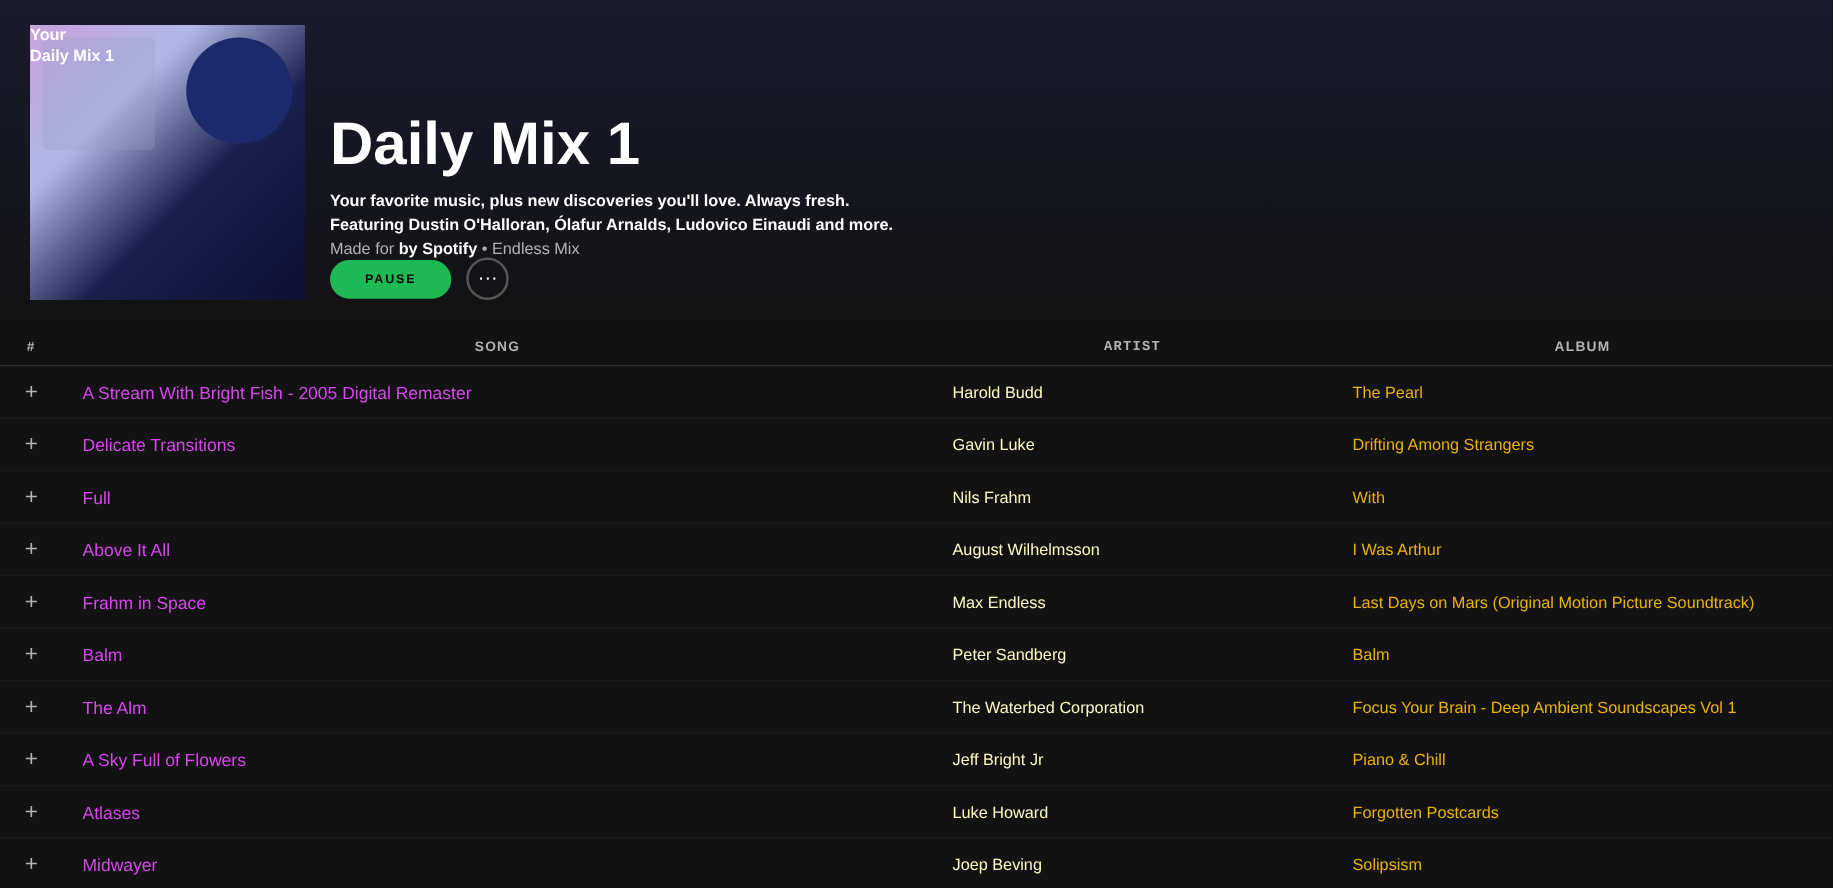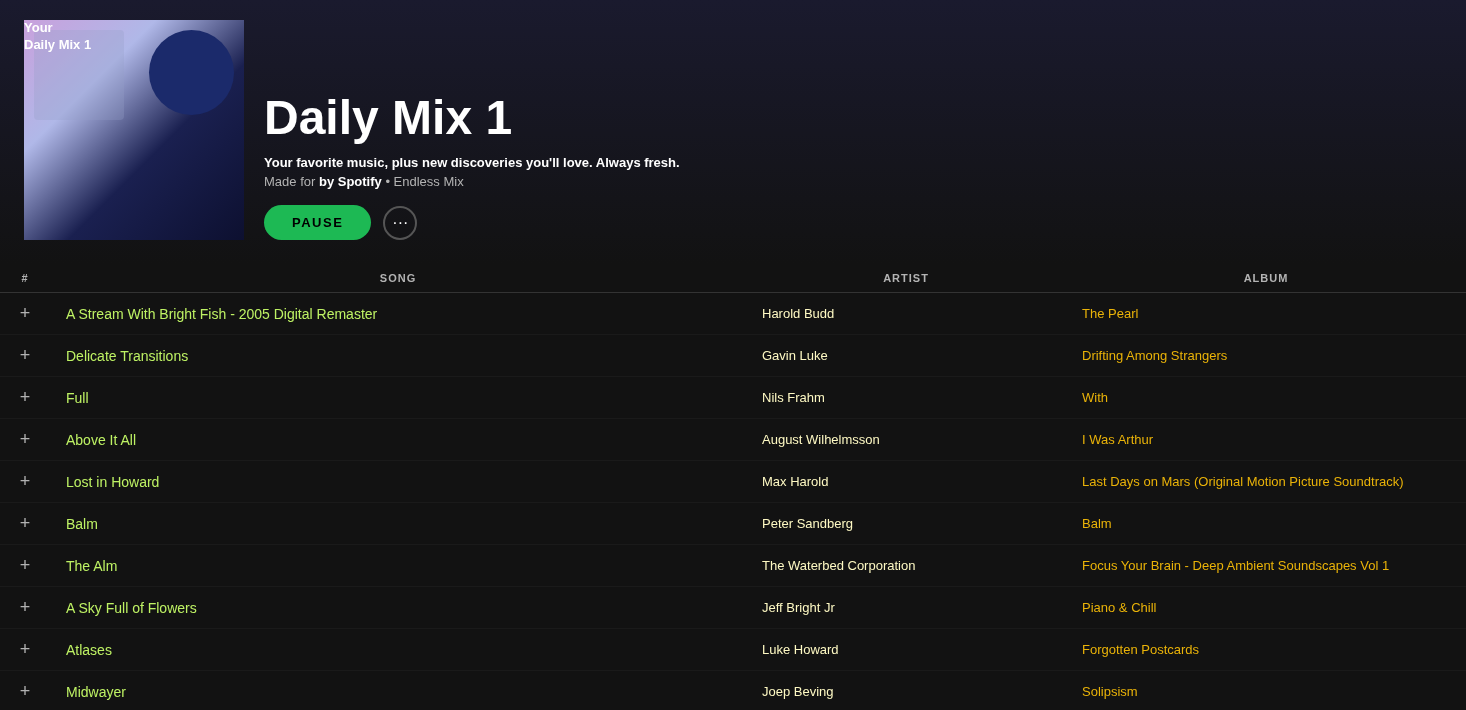--- a/index.html
+++ b/index.html
@@ -74,38 +74,37 @@
       color: #b3b3b3;
       margin-bottom: 4px;
     }
     .playlist-desc span {
       color: #fff;
       font-weight: 600;
     }
     .playlist-meta {
       font-size: 13px;
       color: #b3b3b3;
-      margin-bottom: 16px;
     }
     .playlist-meta .by-label {
       color: #fff;
       font-weight: 600;
     }
     .controls {
       display: flex;
       align-items: center;
       gap: 12px;
     }
     .btn-pause {
       background: #1db954;
       color: #000;
       border: none;
       border-radius: 20px;
       padding: 10px 28px;
-      font-size: 13px;
+      font-size: 10px;
       font-weight: 700;
       letter-spacing: 1.5px;
       cursor: pointer;
       text-transform: uppercase;
     }
     .btn-more {
       background: transparent;
       border: 2px solid #555;
       color: #fff;
       border-radius: 50%;
@@ -130,21 +129,21 @@
       padding: 8px 16px;
       text-align: center;
       font-size: 11px;
       font-weight: 600;
       color: #b3b3b3;
       letter-spacing: 1px;
       text-transform: uppercase;
     }
     .th-num { width: 50px; text-align: center !important; }
     .th-song { }
-    .th-artist { width: 320px; }
+    .th-artist { width: 320px; font-family: Liberation Mono, monospace; }
     .th-album { width: 400px; }
 
     .track-table tbody tr {
       border-bottom: 1px solid #1a1a1a;
       transition: background 0.15s;
     }
     .track-table tbody td {
       padding: 10px 16px;
       vertical-align: middle;
     }
@@ -154,21 +153,21 @@
       font-size: 13px;
       width: 50px;
     }
     .td-num .plus-icon {
       color: #b3b3b3;
       font-size: 18px;
       cursor: pointer;
     }
     .td-song {
       font-size: 14px;
-      color: #bef264;
+      color: #d946ef;
     }
     .td-artist {
       font-size: 13px;
       color: #fef9c3;
     }
     .td-album {
       font-size: 13px;
       color: #eab308;
     }
 
@@ -182,20 +181,23 @@
 
 <div class="hero">
   <div class="album-art">
     <div class="album-art-label" style="white-space:pre-line">Your
 Daily Mix 1</div>
   </div>
   <div class="hero-info">
     <div class="playlist-title">Daily Mix 1</div>
     <div class="playlist-desc">
       <span>Your favorite music, plus new discoveries you'll love. Always fresh.</span>
+    </div>
+    <div class="playlist-desc">
+      <span>Featuring </span><span style="color:#fff;font-weight:600">Dustin O'Halloran, Ólafur Arnalds, Ludovico Einaudi</span><span> and more.</span>
     </div>
     <div class="playlist-meta">
       <span>Made for</span>
       <span> </span>
       <span class="by-label">by Spotify</span>
       <span>• Endless Mix</span>
     </div>
     <div class="controls">
       <button class="btn-pause">PAUSE</button>
       <button class="btn-more">
@@ -234,22 +236,22 @@
         <td class="td-album">With</td>
       </tr>
       <tr>
         <td class="td-num"><span class="plus-icon">+</span></td>
         <td class="td-song">Above It All</td>
         <td class="td-artist">August Wilhelmsson</td>
         <td class="td-album">I Was Arthur</td>
       </tr>
       <tr>
         <td class="td-num"><span class="plus-icon">+</span></td>
-        <td class="td-song">Lost in Howard</td>
-        <td class="td-artist">Max Harold</td>
+        <td class="td-song">Frahm in Space</td>
+        <td class="td-artist">Max Endless</td>
         <td class="td-album">Last Days on Mars (Original Motion Picture Soundtrack)</td>
       </tr>
       <tr>
         <td class="td-num"><span class="plus-icon">+</span></td>
         <td class="td-song">Balm</td>
         <td class="td-artist">Peter Sandberg</td>
         <td class="td-album">Balm</td>
       </tr>
       <tr>
         <td class="td-num"><span class="plus-icon">+</span></td>

